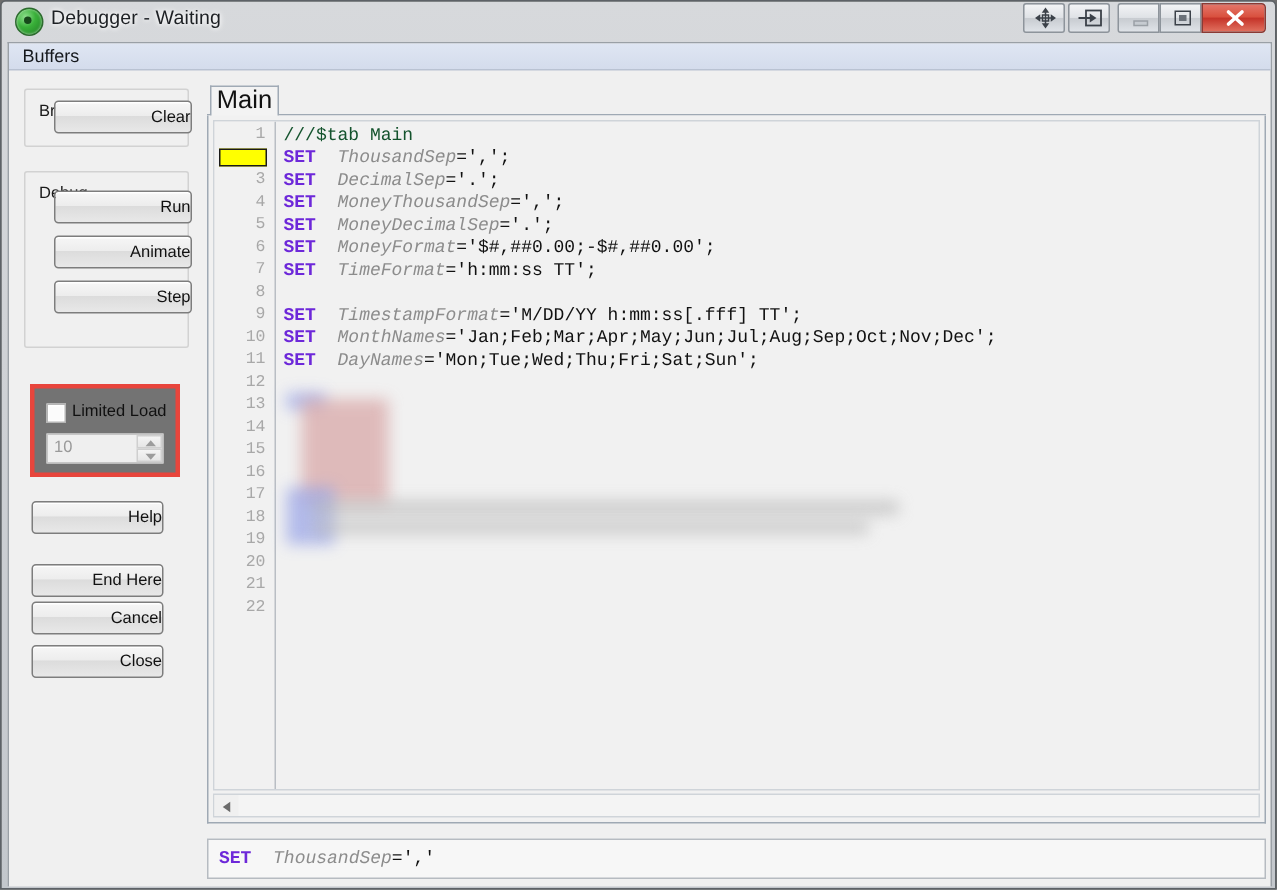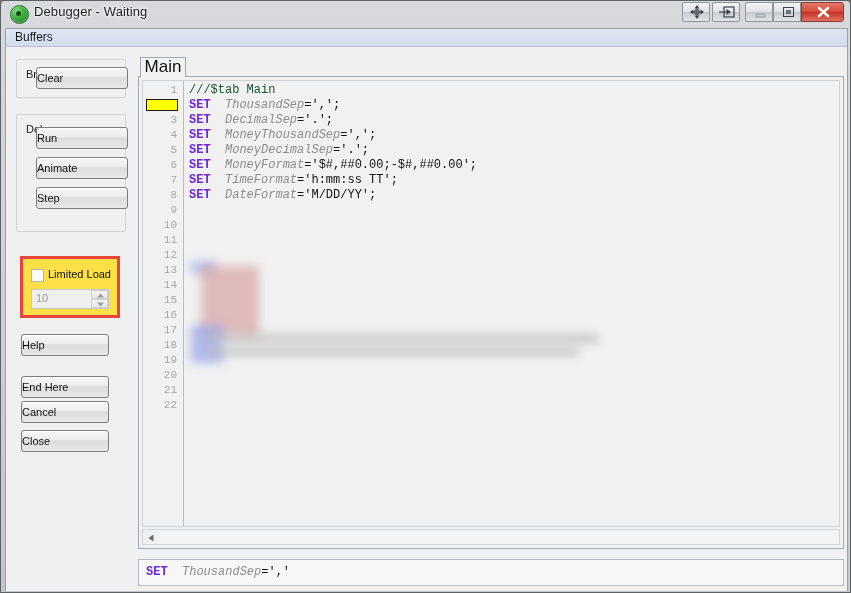--- a/index.html
+++ b/index.html
@@ -131,42 +131,42 @@
   .winbtn {
     position: absolute;
     box-sizing: border-box;
     height: 22px;
     border: 1px solid #7d7d7d;
     border-radius: 3px;
     background: linear-gradient(to bottom, #f6f6f6 0%, #ededed 45%, #dcdcdc 48%, #e8e8e8 100%);
     font-family: "Liberation Sans", sans-serif;
     font-size: 11px;
     color: #111;
-    text-align: left;
+    text-align: right;
     line-height: 20px;
     cursor: default;
     box-shadow: inset 0 1px 0 #fff;
   }
   #btn-clear   { left: 19px; top: 7px;  width: 92px; }
   #btn-run     { left: 19px; top: 12px; width: 92px; }
   #btn-animate { left: 19px; top: 42px; width: 92px; }
   #btn-step    { left: 19px; top: 72px; width: 92px; }
   #btn-help    { left: 15px; top: 286px; width: 88px; }
   #btn-endhere { left: 15px; top: 328px; width: 88px; }
   #btn-cancel  { left: 15px; top: 353px; width: 88px; }
   #btn-close2  { left: 15px; top: 382px; width: 88px; }
 
   
   #limited-box {
     position: absolute;
     left: 14px; top: 208px;
     width: 100px; height: 62px;
     box-sizing: border-box;
     border: 3px solid #e8453c;
-    background: #fde047;
+    background: #737373;
   }
   #chk-limited {
     position: absolute;
     left: 8px; top: 10px;
     width: 13px; height: 13px;
     box-sizing: border-box;
     border: 1px solid #b5b5b5;
     background: #fbfbfb;
     box-shadow: inset 0 0 0 1px #fff;
   }
@@ -478,30 +478,32 @@
             <div class="code-row" style="top: 77px;">
               <span class="ln">6</span>
               <span class="code"><span class="kw">SET</span>  <span class="var">MoneyFormat</span><span class="lit">='$#,##0.00;-$#,##0.00';</span></span>
             </div>
             <div class="code-row" style="top: 92px;">
               <span class="ln">7</span>
               <span class="code"><span class="kw">SET</span>  <span class="var">TimeFormat</span><span class="lit">='h:mm:ss TT';</span></span>
             </div>
             <div class="code-row" style="top: 107px;">
               <span class="ln">8</span>
-              <span class="code"><span class="kw">SET</span>  <span class="var">DateFormat</span><span class="lit">='M/DD/YY';</span></span>
             </div>
             <div class="code-row" style="top: 122px;">
               <span class="ln">9</span>
+              <span class="code"><span class="kw">SET</span>  <span class="var">TimestampFormat</span><span class="lit">='M/DD/YY h:mm:ss[.fff] TT';</span></span>
             </div>
             <div class="code-row" style="top: 137px;">
               <span class="ln">10</span>
+              <span class="code"><span class="kw">SET</span>  <span class="var">MonthNames</span><span class="lit">='Jan;Feb;Mar;Apr;May;Jun;Jul;Aug;Sep;Oct;Nov;Dec';</span></span>
             </div>
             <div class="code-row" style="top: 152px;">
               <span class="ln">11</span>
+              <span class="code"><span class="kw">SET</span>  <span class="var">DayNames</span><span class="lit">='Mon;Tue;Wed;Thu;Fri;Sat;Sun';</span></span>
             </div>
             <div class="code-row" style="top: 167px;">
               <span class="ln">12</span>
               <span class="code"></span>
             </div>
             <div class="code-row" style="top: 182px;">
               <span class="ln">13</span>
               <span class="code"></span>
             </div>
             <div class="code-row" style="top: 197px;">

